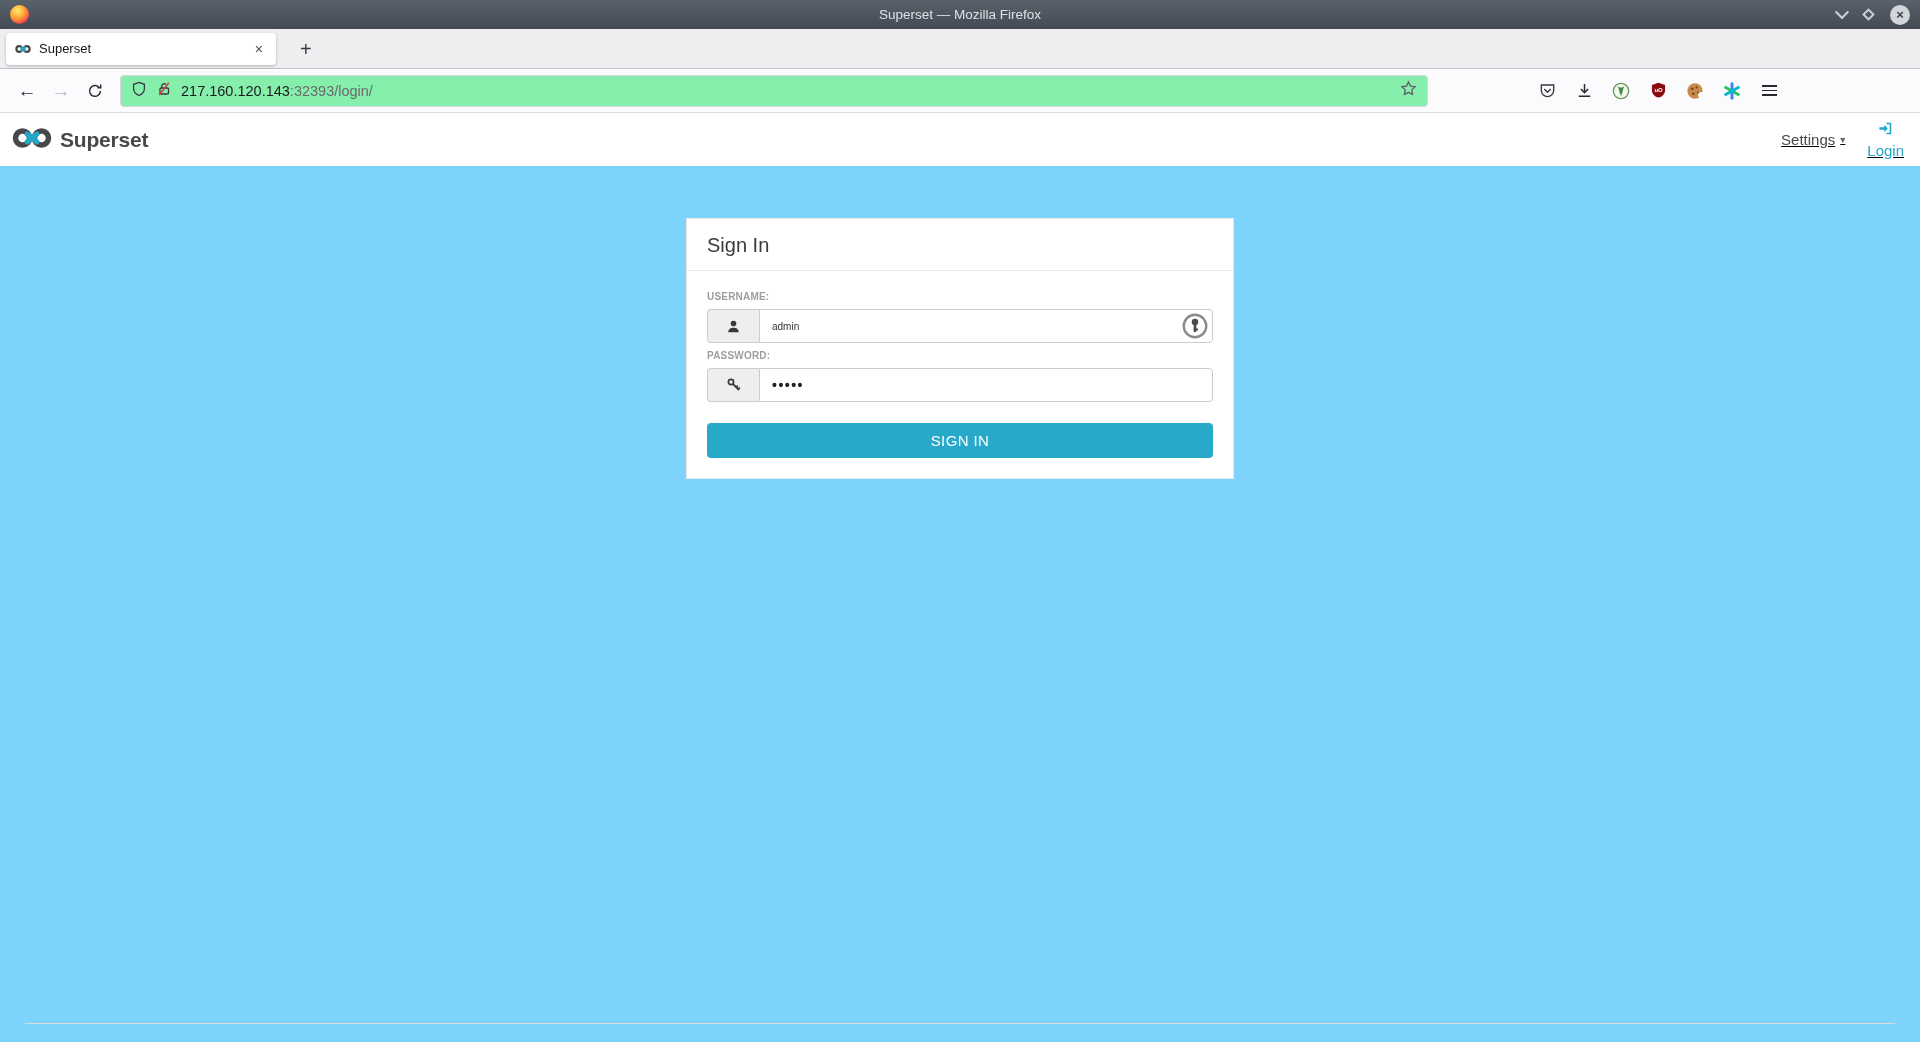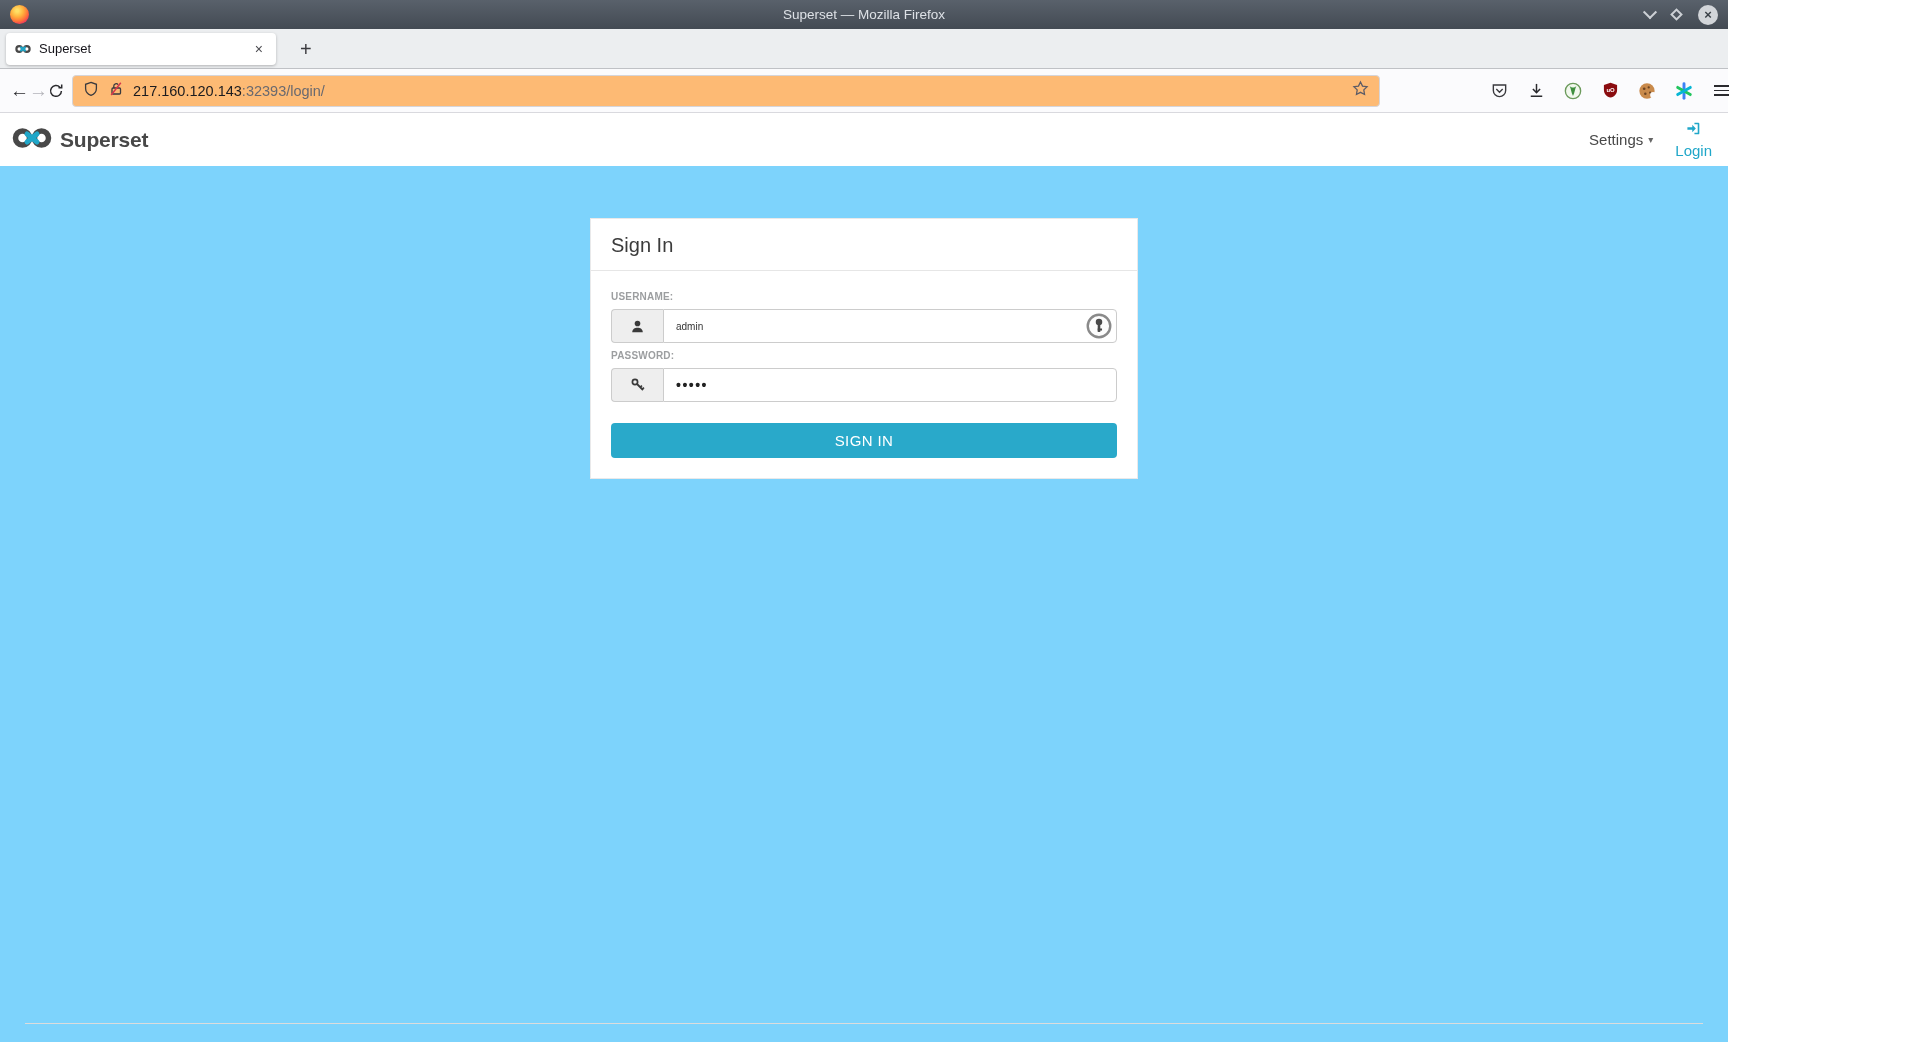--- a/index.html
+++ b/index.html
@@ -1,18 +1,18 @@
 <!DOCTYPE html>
 <html><head>
 <meta charset="utf-8">
 <style>
   * { box-sizing: border-box; margin: 0; padding: 0; }
   html,body { width:1920px; height:1042px; overflow:hidden;
     font-family:"Liberation Sans", sans-serif; }
-  .window { display:flex; flex-direction:column; width:1728px; height:1042px; background:#f5f5f6; }
+  .window { display:flex; flex-direction:column; width:1920px; height:1042px; background:#f5f5f6; }
 
   
   .titlebar { position:relative; height:29px; flex:0 0 29px;
     background:linear-gradient(#59616b,#434a53); display:flex; align-items:center; padding:0 10px; }
   .fx-icon { width:19px; height:19px; border-radius:50%;
     background:radial-gradient(circle at 38% 30%, #ffe066 8%, #ffb13d 35%, #ff7139 60%, #e3236a 85%, #b5007f); }
   .win-title { position:absolute; left:50%; transform:translateX(-50%);
     color:#dde1e6; font-size:13.5px; }
   .win-controls { margin-left:auto; display:flex; align-items:center; gap:17px; }
   .wc-min { width:10px; height:10px; border-right:2px solid #ccd0d5; border-bottom:2px solid #ccd0d5;
@@ -29,36 +29,36 @@
   .tab-label { flex:1; font-size:13px; color:#15141a; white-space:nowrap; overflow:hidden; }
   .tab-close { font-size:14px; color:#4b4b50; line-height:1; padding:2px 4px; }
   .newtab-btn { font-size:20px; color:#3a3a3e; margin-left:16px; padding:0 8px; line-height:1; }
 
   
   .navbar { height:44px; flex:0 0 44px; background:#fbfbfd; border-bottom:1px solid #d9d9de;
     display:flex; align-items:center; padding:0 10px; }
   .nav-btn { width:34px; height:32px; display:flex; align-items:center; justify-content:center;
     font-size:19px; color:#2a2a2e; }
   .nav-btn.disabled { color:#b4b4ba; }
-  .urlbar { flex:0 0 auto; width:1308px; height:32px; margin-left:8px; background:#fdba74;
+  .urlbar { flex:0 0 auto; width:1308px; height:32px; margin-left:8px; background:#86efac;
     border:1px solid #d5d5da; border-radius:4px; display:flex; align-items:center; padding:0 10px; gap:9px; }
   .url-text { flex:1; font-size:14.5px; }
   .url-host { color:#1b1b1f; }
   .url-path { color:#69696f; }
   .ext-area { display:flex; align-items:center; margin-left:104px; gap:7px; }
   .ext-btn { width:30px; height:30px; display:flex; align-items:center; justify-content:center; }
   .hamburger { display:flex; flex-direction:column; gap:3px; }
   .hamburger i { display:block; width:15px; height:1.8px; background:#2a2a2e; }
 
   
   .appheader { height:53px; flex:0 0 53px; background:#ffffff; display:flex; align-items:center;
     padding:0 16px 0 12px; }
   .brand { display:flex; align-items:center; gap:8px; }
   .brand-text { font-size:21px; font-weight:bold; color:#484848; letter-spacing:-0.2px; }
-  .header-right { margin-left:auto; display:flex; align-items:center; gap:22px; }
+  .header-right { margin-left:auto; display:flex; align-items:center; gap:22px;text-decoration:underline; }
   .settings-link { font-size:15px; color:#484848; display:flex; align-items:center; gap:5px; }
   .caret { font-size:10px; color:#666; }
   .login-link { font-size:15px; color:#20a7c9; display:flex; align-items:center; gap:3px;flex-direction:column; }
 
   
   .content { flex:1; position:relative; background:#7dd3fc; }
   .panel { width:548px; margin:52px auto 0; background:#ffffff; border:1px solid #e9e9ea; }
   .panel-heading { padding:15px 20px 13px; font-size:20px; color:#3b3b3b; border-bottom:1px solid #e6e6e6; }
   .panel-body { padding:20px; }
   .instruction { font-size:15px; color:#5f6166; margin:11px 0 21px; }

